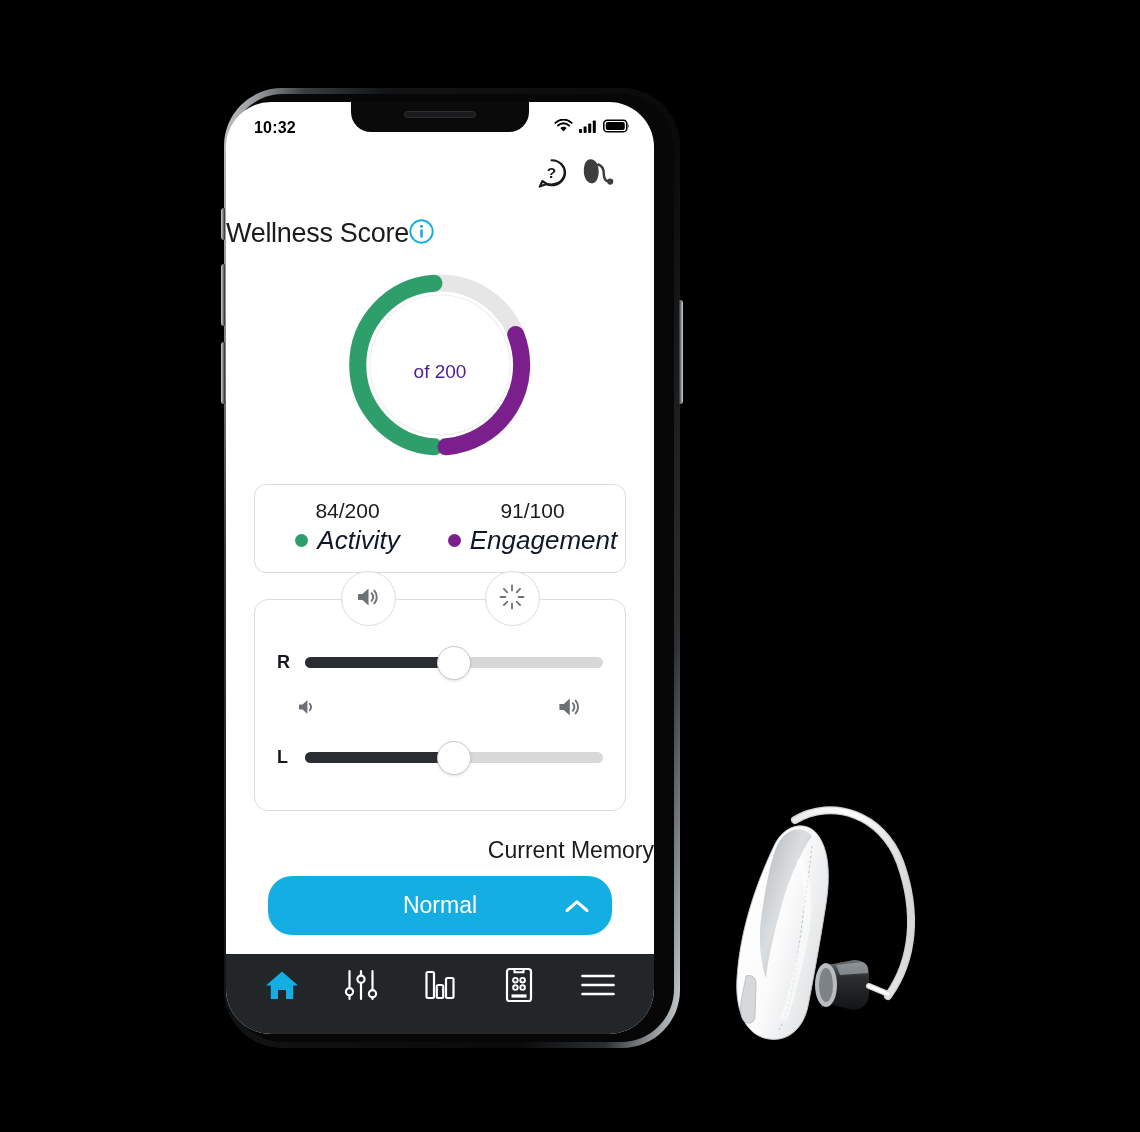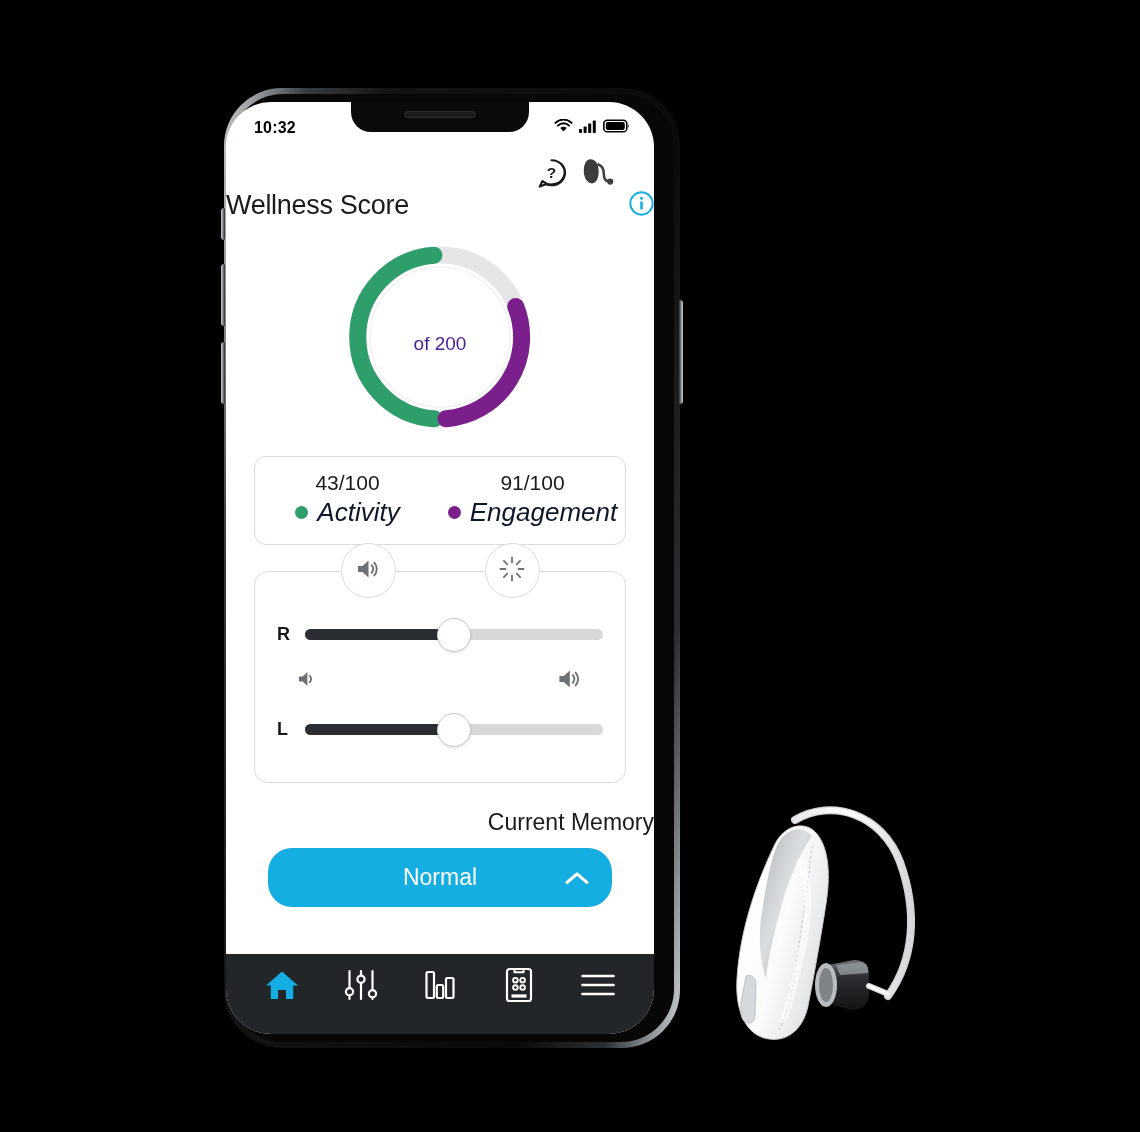--- a/index.html
+++ b/index.html
@@ -121,23 +121,23 @@
     align-items: center;
     gap: 12px;
     padding: 10px 34px 0 0;
   }
   .hdr-icon { cursor: pointer; line-height: 0; }
 
   
   .title-row {
     display: flex;
     align-items: center;
-    justify-content: space-between;
+    justify-content: flex-start;
     gap: 0;
-    margin-top: 0;
+    margin-top: 28px;
   }
   .page-title {
     font-size: 27px;
     color: #1b1b1b;
     font-weight: normal;
     letter-spacing: -0.3px;
   }
 
   
   .ring-wrap {
@@ -427,21 +427,21 @@
 
           <path d="M 112 183.8 A 82 82 0 0 0 181.7 71.5" fill="none" stroke="#7b1f8c" stroke-width="17" stroke-linecap="round"></path>
         </svg>
         <div class="ring-center">
           <div class="ring-total">of 200</div>
         </div>
       </div>
 
       <div class="breakdown">
         <div class="bd-col">
-          <div class="bd-value">43/100</div>
+          <div class="bd-value">84/200</div>
           <div class="bd-labelrow">
             <span class="bd-dot" style="background:#2e9e6b"></span>
             <span class="bd-label">Activity</span>
           </div>
         </div>
         <div class="bd-col">
           <div class="bd-value">91/100</div>
           <div class="bd-labelrow">
             <span class="bd-dot" style="background:#7b1f8c"></span>
             <span class="bd-label">Engagement</span>

